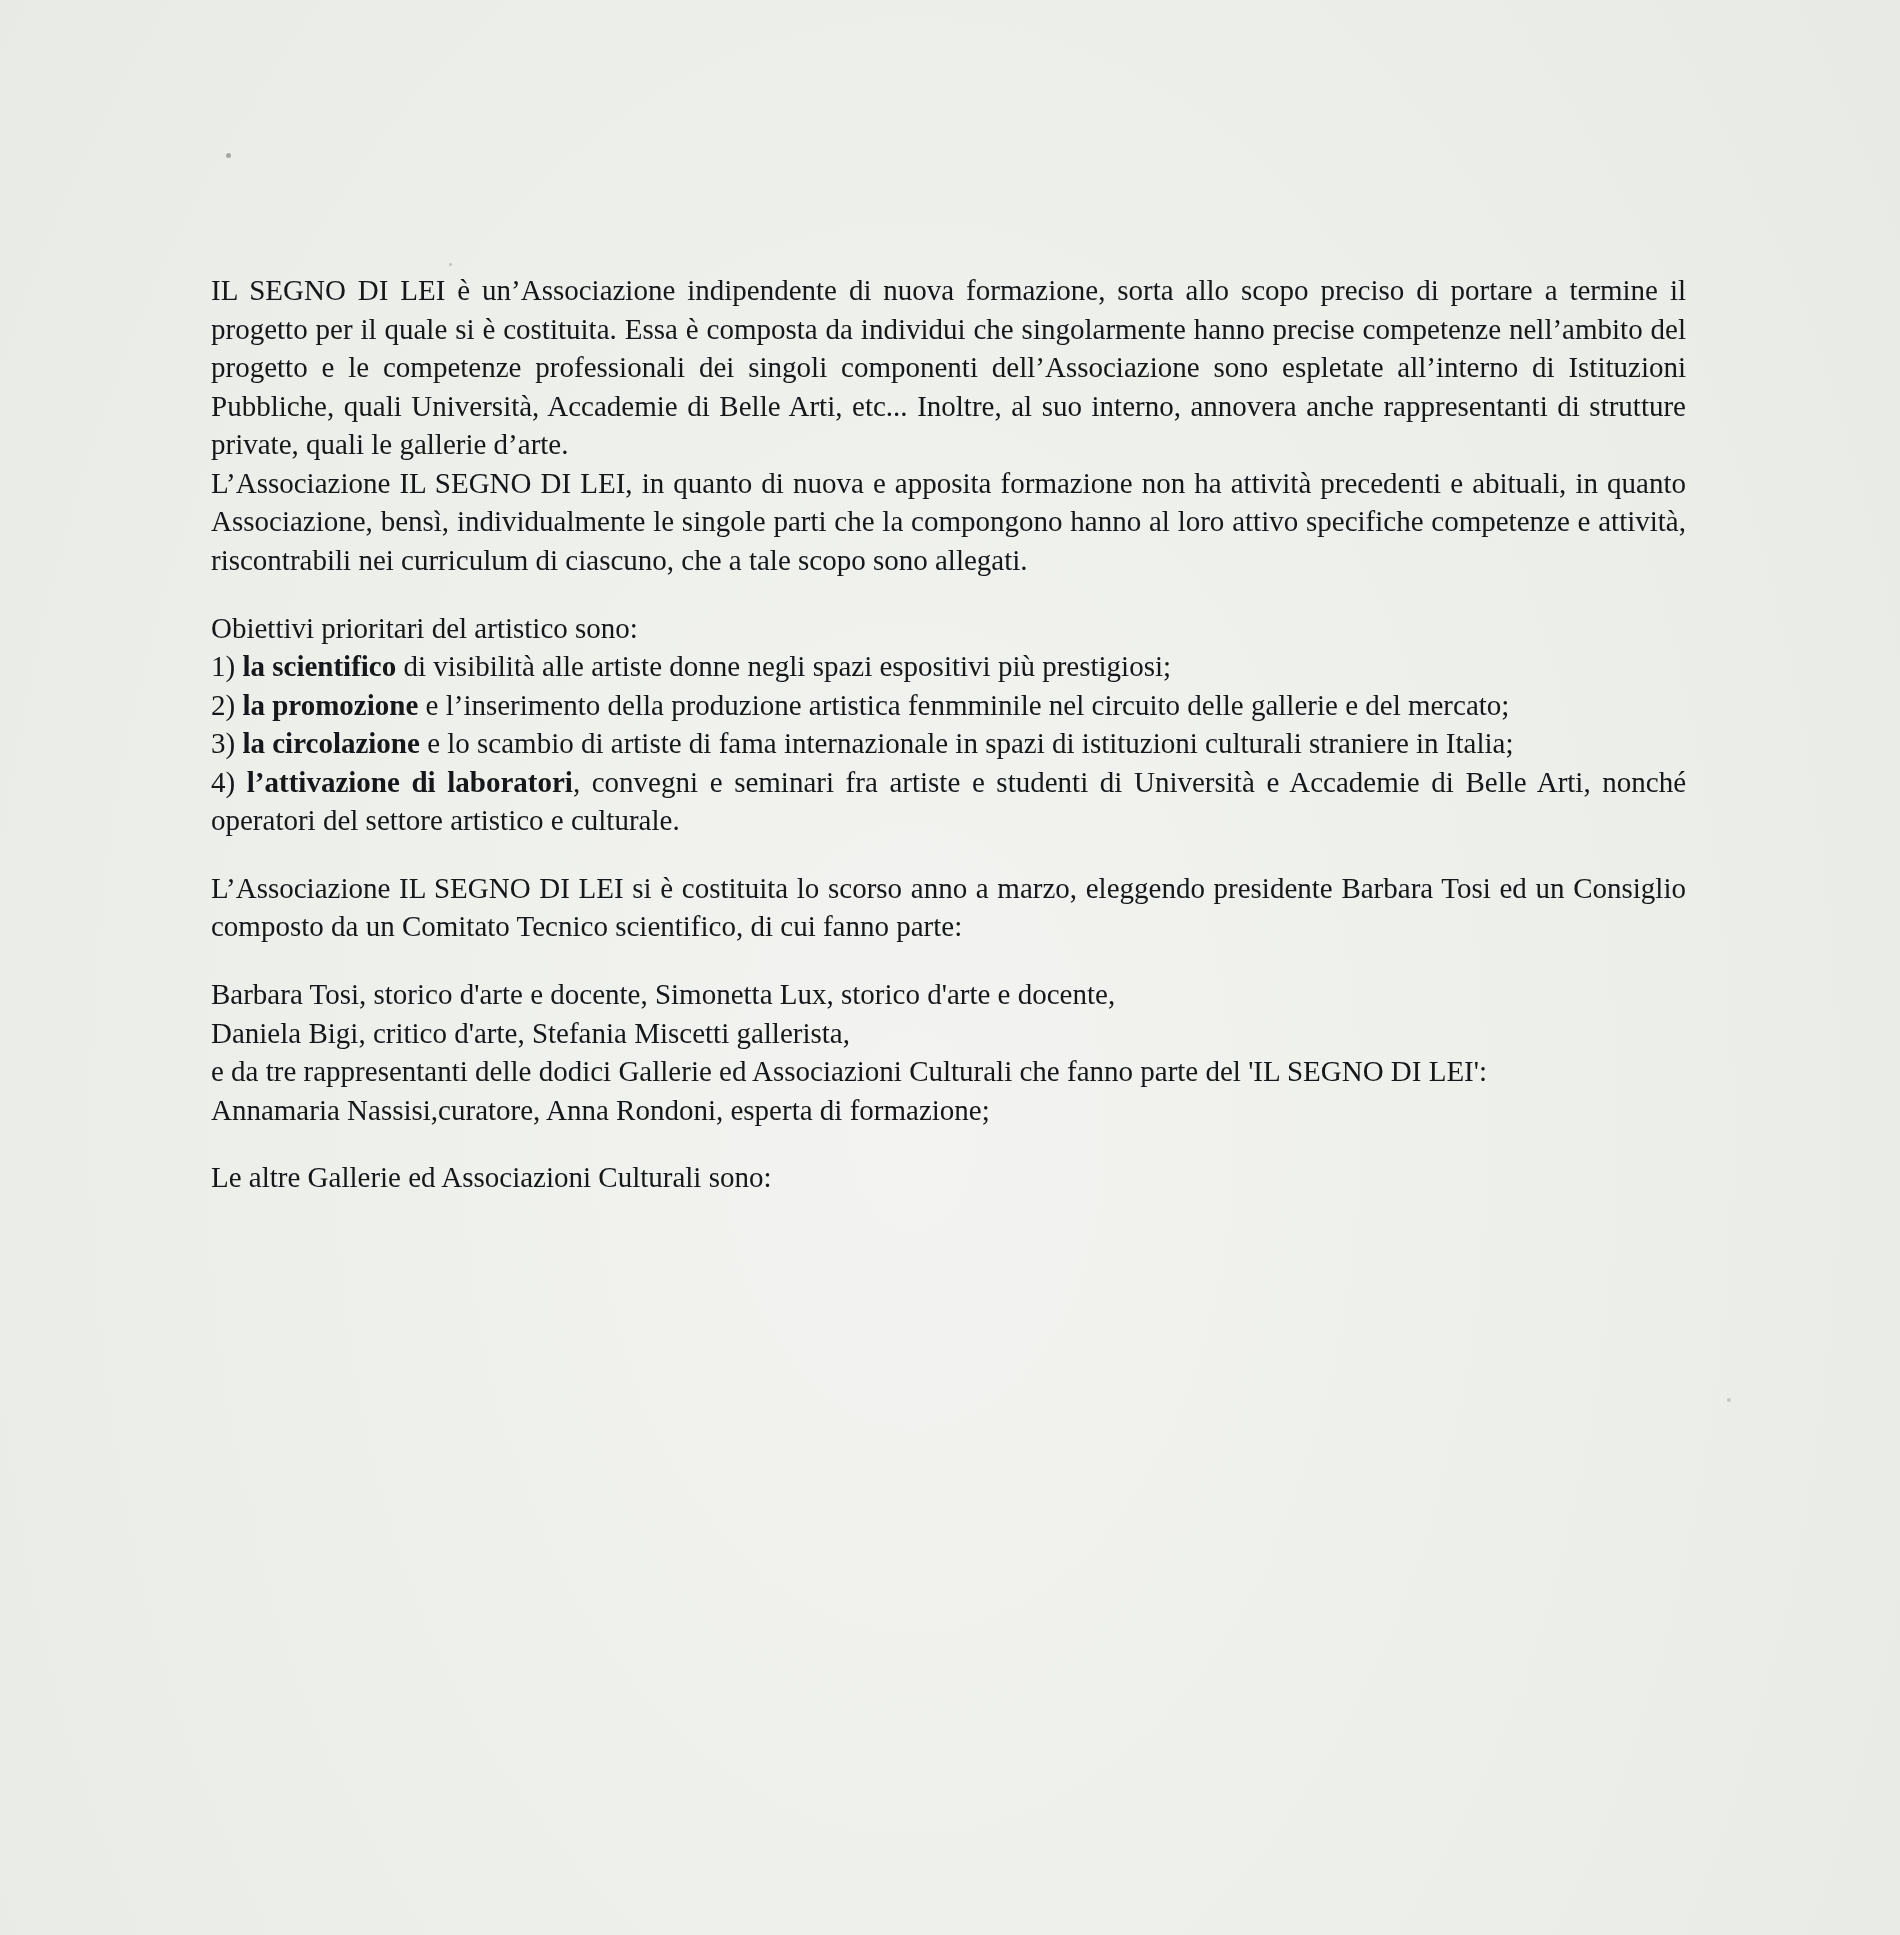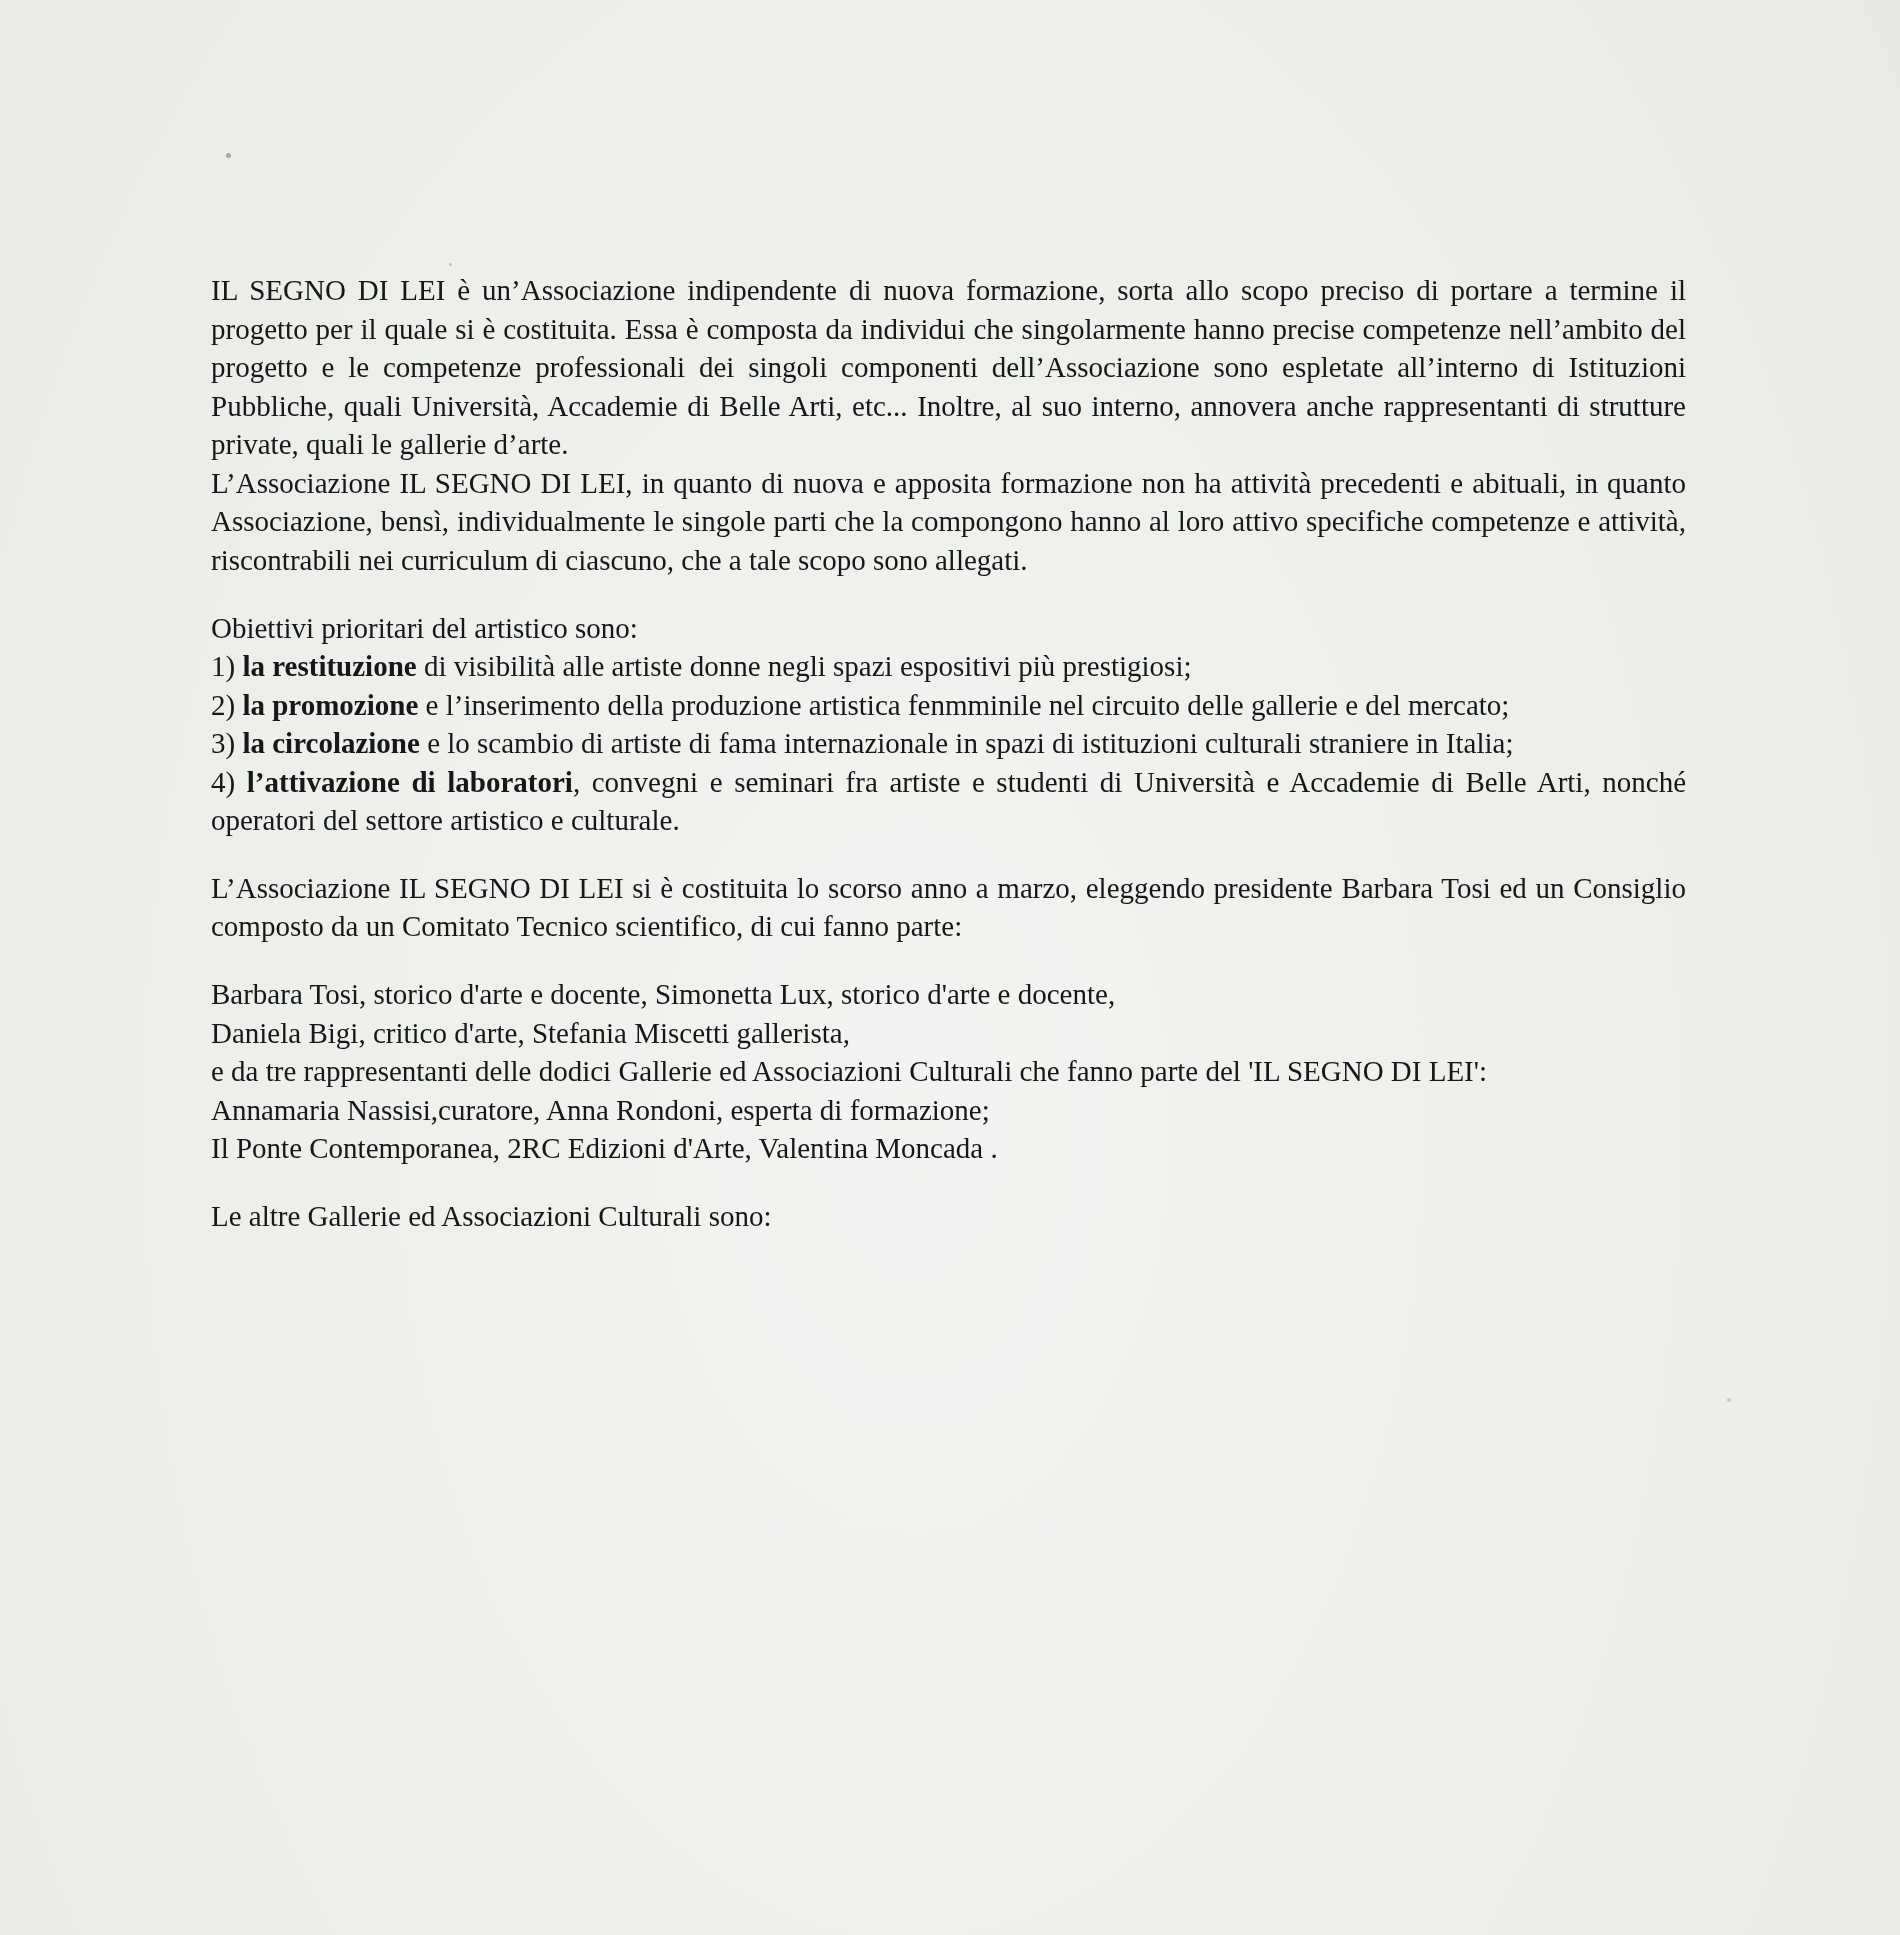--- a/index.html
+++ b/index.html
@@ -67,40 +67,39 @@
   <div class="content">
 
     <p class="para">IL SEGNO DI LEI è un’Associazione indipendente di nuova formazione, sorta allo scopo preciso di portare a termine il progetto per il quale si è costituita. Essa è composta da individui che singolarmente hanno precise competenze nell’ambito del progetto e le competenze professionali dei singoli componenti dell’Associazione sono espletate all’interno di Istituzioni Pubbliche, quali Università, Accademie di Belle Arti, etc... Inoltre, al suo interno, annovera anche rappresentanti  di strutture private, quali le gallerie d’arte.</p>
 
     <p class="para">L’Associazione IL SEGNO DI LEI, in quanto di nuova e apposita formazione non ha attività precedenti e abituali, in quanto Associazione, bensì, individualmente le singole parti che la compongono hanno al loro attivo specifiche competenze e attività, riscontrabili nei curriculum di ciascuno, che a tale scopo sono allegati.</p>
 
     <div class="gap-md"></div>
 
     <p class="para ragged">Obiettivi prioritari del artistico sono:</p>
 
-    <p class="para"><span>1)</span> <b>la  restituzione</b><span> di visibilità alle artiste donne   negli spazi espositivi più prestigiosi;</span></p>
+    <p class="para"><span>1)</span> <b>la  scientifico</b><span> di visibilità alle artiste donne   negli spazi espositivi più prestigiosi;</span></p>
 
     <p class="para"><span>2)</span> <b>la  promozione</b><span> e l’inserimento della produzione artistica fenmminile nel circuito delle gallerie e del mercato;</span></p>
 
     <p class="para"><span>3)</span> <b>la  circolazione</b><span> e lo scambio di artiste di fama internazionale in spazi di istituzioni culturali straniere in Italia;</span></p>
 
     <p class="para"><span>4)</span> <b>l’attivazione  di  laboratori</b><span>, convegni e seminari fra artiste e studenti di Università e Accademie di Belle Arti, nonché  operatori del settore artistico e culturale.</span></p>
 
     <div class="gap-md"></div>
 
     <p class="para">L’Associazione IL SEGNO DI LEI si è costituita lo scorso anno a marzo, eleggendo presidente Barbara Tosi ed un Consiglio  composto da un Comitato Tecnico scientifico, di cui fanno parte:</p>
 
     <div class="gap-md"></div>
 
     <p class="para ragged">Barbara Tosi, storico d'arte e docente, Simonetta Lux, storico d'arte e docente,</p>
     <p class="para ragged">Daniela Bigi, critico d'arte, Stefania Miscetti gallerista,</p>
     <p class="para">e da tre rappresentanti delle dodici Gallerie ed Associazioni Culturali che fanno parte del 'IL SEGNO DI LEI':</p>
 
     <p class="para ragged"> Annamaria Nassisi,curatore, Anna Rondoni, esperta di formazione;</p>
-    <p class="para ragged">Il Ponte Contemporanea, 2RC  Edizioni d'Arte, Valentina Moncada .</p>
 
     <div class="gap-md"></div>
 
     <p class="para ragged">Le altre Gallerie ed Associazioni Culturali  sono:</p>
 
   </div>
 
 </div>
 
 

